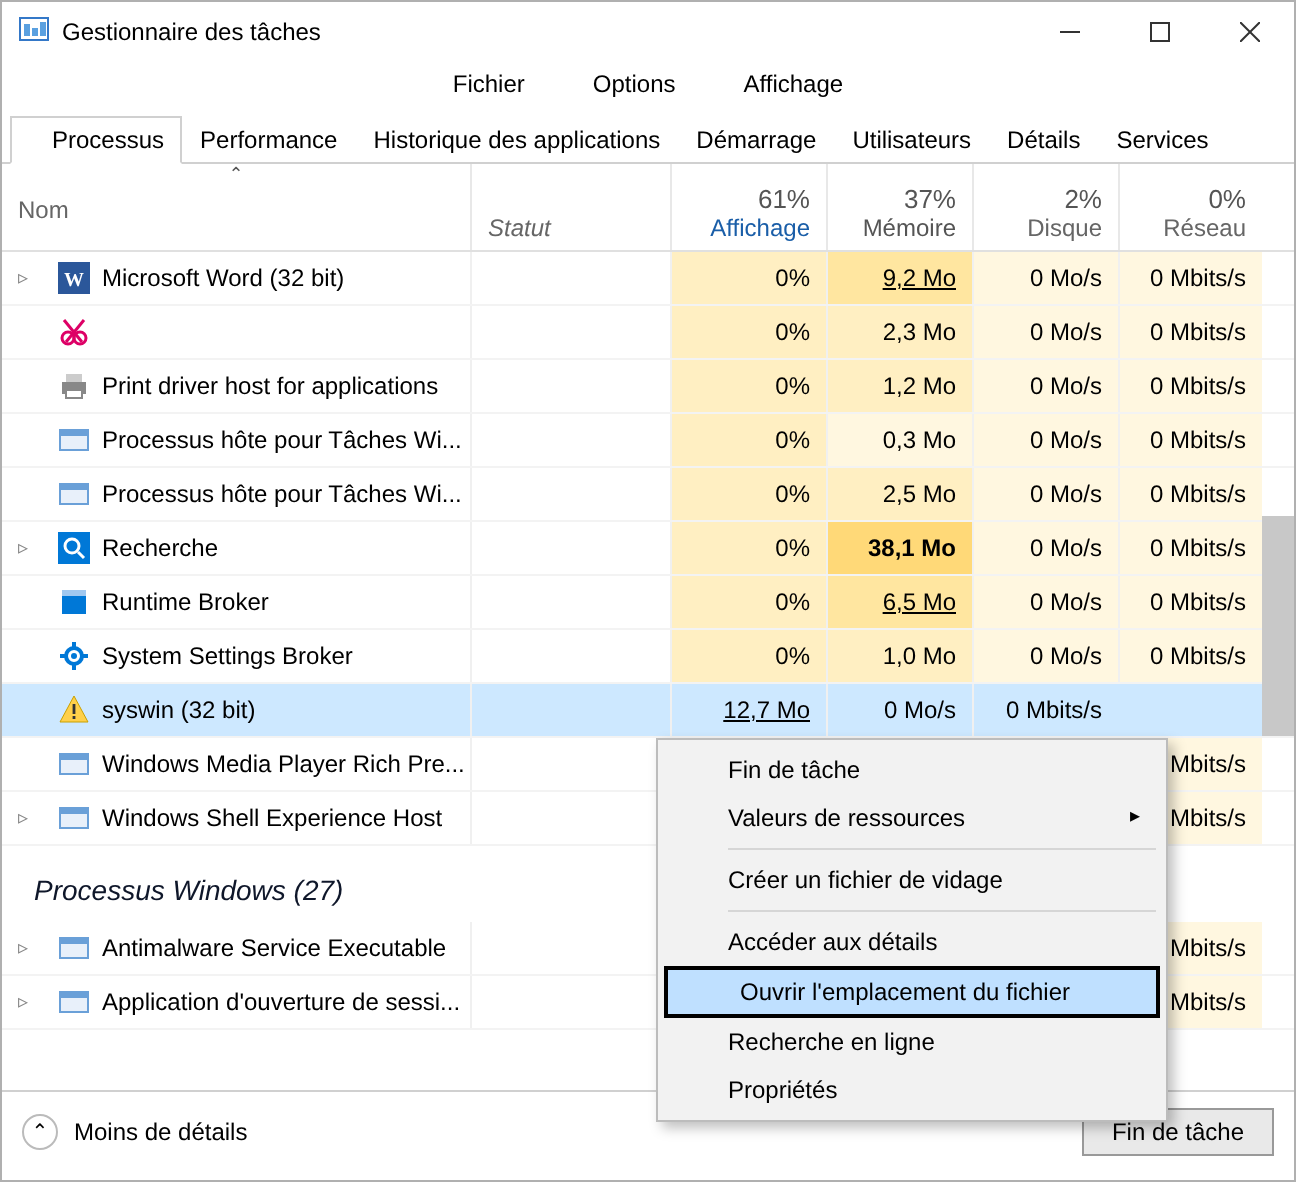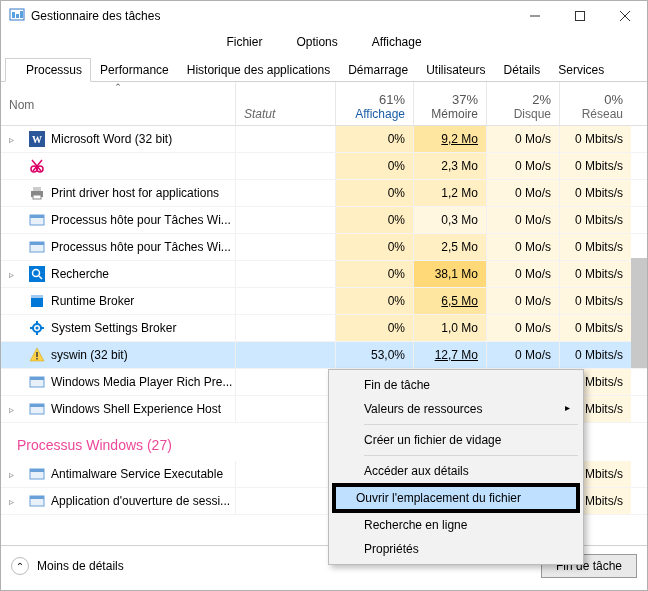--- a/index.html
+++ b/index.html
@@ -108,34 +108,35 @@
   .cell.name {
     border-left: none;
     padding-left: 28px;
     gap: 6px;
   }
   .cell.name .ico { width: 16px; height: 16px; flex-shrink: 0; display: inline-flex; align-items: center; justify-content: center; }
   .cell.num { justify-content: flex-end; }
   .heat0 { background: #fff7e0; padding-left: 11px; }
   .heat1 { background: #ffefc2; }
   .heat2 { background: #ffe6a0; text-decoration: underline; }
-  .heat3 { background: #ffd978; }
+  .heat3 { background: #ffd978; font-weight: bold; }
   .row.selected { background: #cde8ff; }
   .row.selected .cell { background: #cde8ff !important; }
   .row.expand .cell.name::before {
     content: "▹";
     position: absolute;
     margin-left: -20px;
     color: #888;
     font-size: 10px;
   }
   .group-header {
-    color: #ec4899;
+    color: #0f172a;
     font-size: 14px;
     padding: 14px 0 8px 16px;
+    font-style: italic;
   }
   
   .fake-scroll {
     position: absolute;
     right: 0; top: 176px;
     width: 16px; height: 110px;
     background: #c8c8c8;
     border-radius: 0;
   }
   
@@ -166,21 +167,21 @@
     background: #f2f2f2;
     border: 1px solid #bcbcbc;
     box-shadow: 3px 3px 6px rgba(0,0,0,0.25);
     padding: 3px;
   }
   .ctx-inner { background: #f2f2f2; }
   .ctx-item {
     padding: 5px 30px 5px 32px;
     position: relative;
   }
-  .ctx-item.hover { background: #bfe0ff; border: 4px solid #000000; padding: 4px 29px 4px 20px; }
+  .ctx-item.hover { background: #bfe0ff; border: 2px solid #000000; padding: 4px 29px 4px 36px; }
   .ctx-sep { height: 1px; background: #d6d6d6; margin: 3px 2px 3px 32px; }
   .ctx-arrow { position: absolute; right: 10px; top: 5px; font-size: 10px; }
 </style>
 </head>
 <body>
 
 <div class="titlebar">
   <span class="app-icon">
     <svg width="16" height="16" viewBox="0 0 16 16">
         <rect x="1" y="1" width="14" height="11" fill="none" stroke="#3478c8" stroke-width="1"></rect>
@@ -394,21 +395,20 @@
           <span class="ico">
             <svg width="16" height="16">
               <polygon points="8,1 15,14 1,14" fill="#ffd04a" stroke="#c9a000" stroke-width="0.5"></polygon>
               <rect x="7.3" y="5" width="1.4" height="5" fill="#333"></rect>
               <rect x="7.3" y="11" width="1.4" height="1.5" fill="#333"></rect>
             </svg>
           </span>
           <span>syswin (32 bit)</span>
         </div>
         <div class="cell"></div>
-        <div class="cell num heat3">53,0%</div>
         <div class="cell num heat2">12,7 Mo</div>
         <div class="cell num heat0">0 Mo/s</div>
         <div class="cell num heat0">0 Mbits/s</div>
       </div>
       <div class="row">
         <div class="cell name" style="position:relative">
           <span class="ico">
             <svg width="16" height="16">
               <rect x="1" y="3" width="14" height="10" fill="#e8f0fa" stroke="#6aa0d8"></rect>
               <rect x="1" y="3" width="14" height="3" fill="#6aa0d8"></rect>

